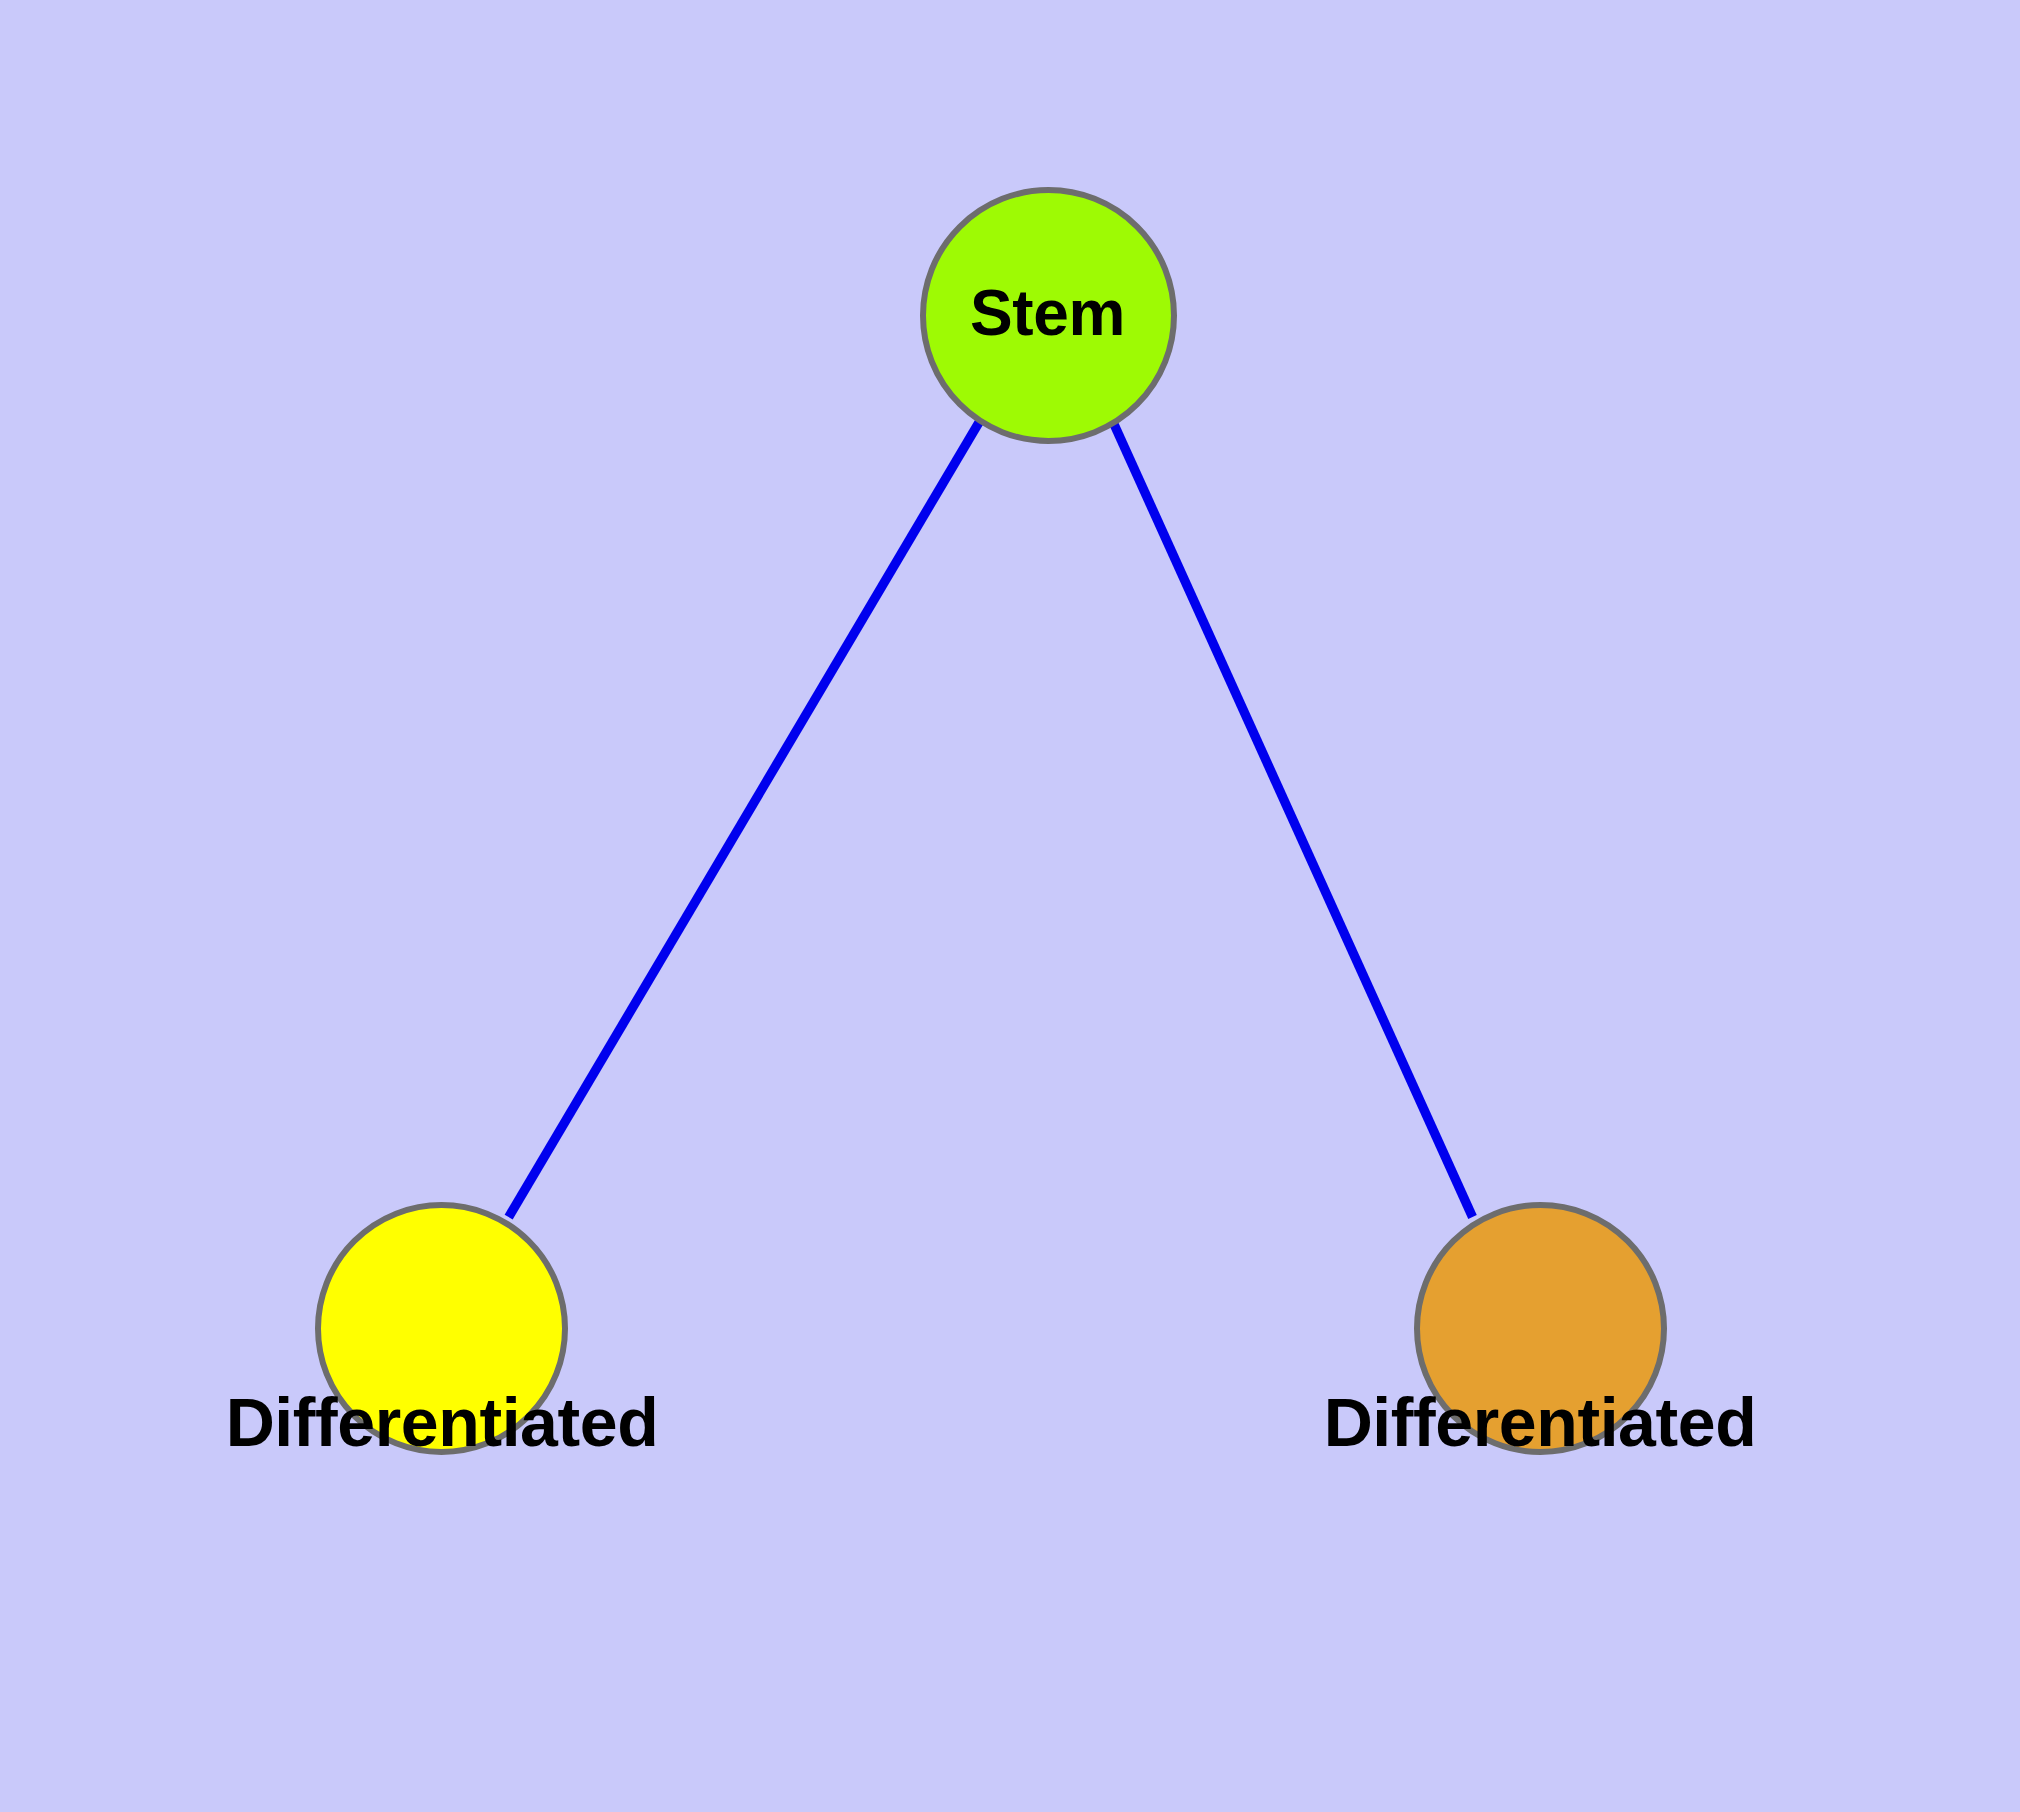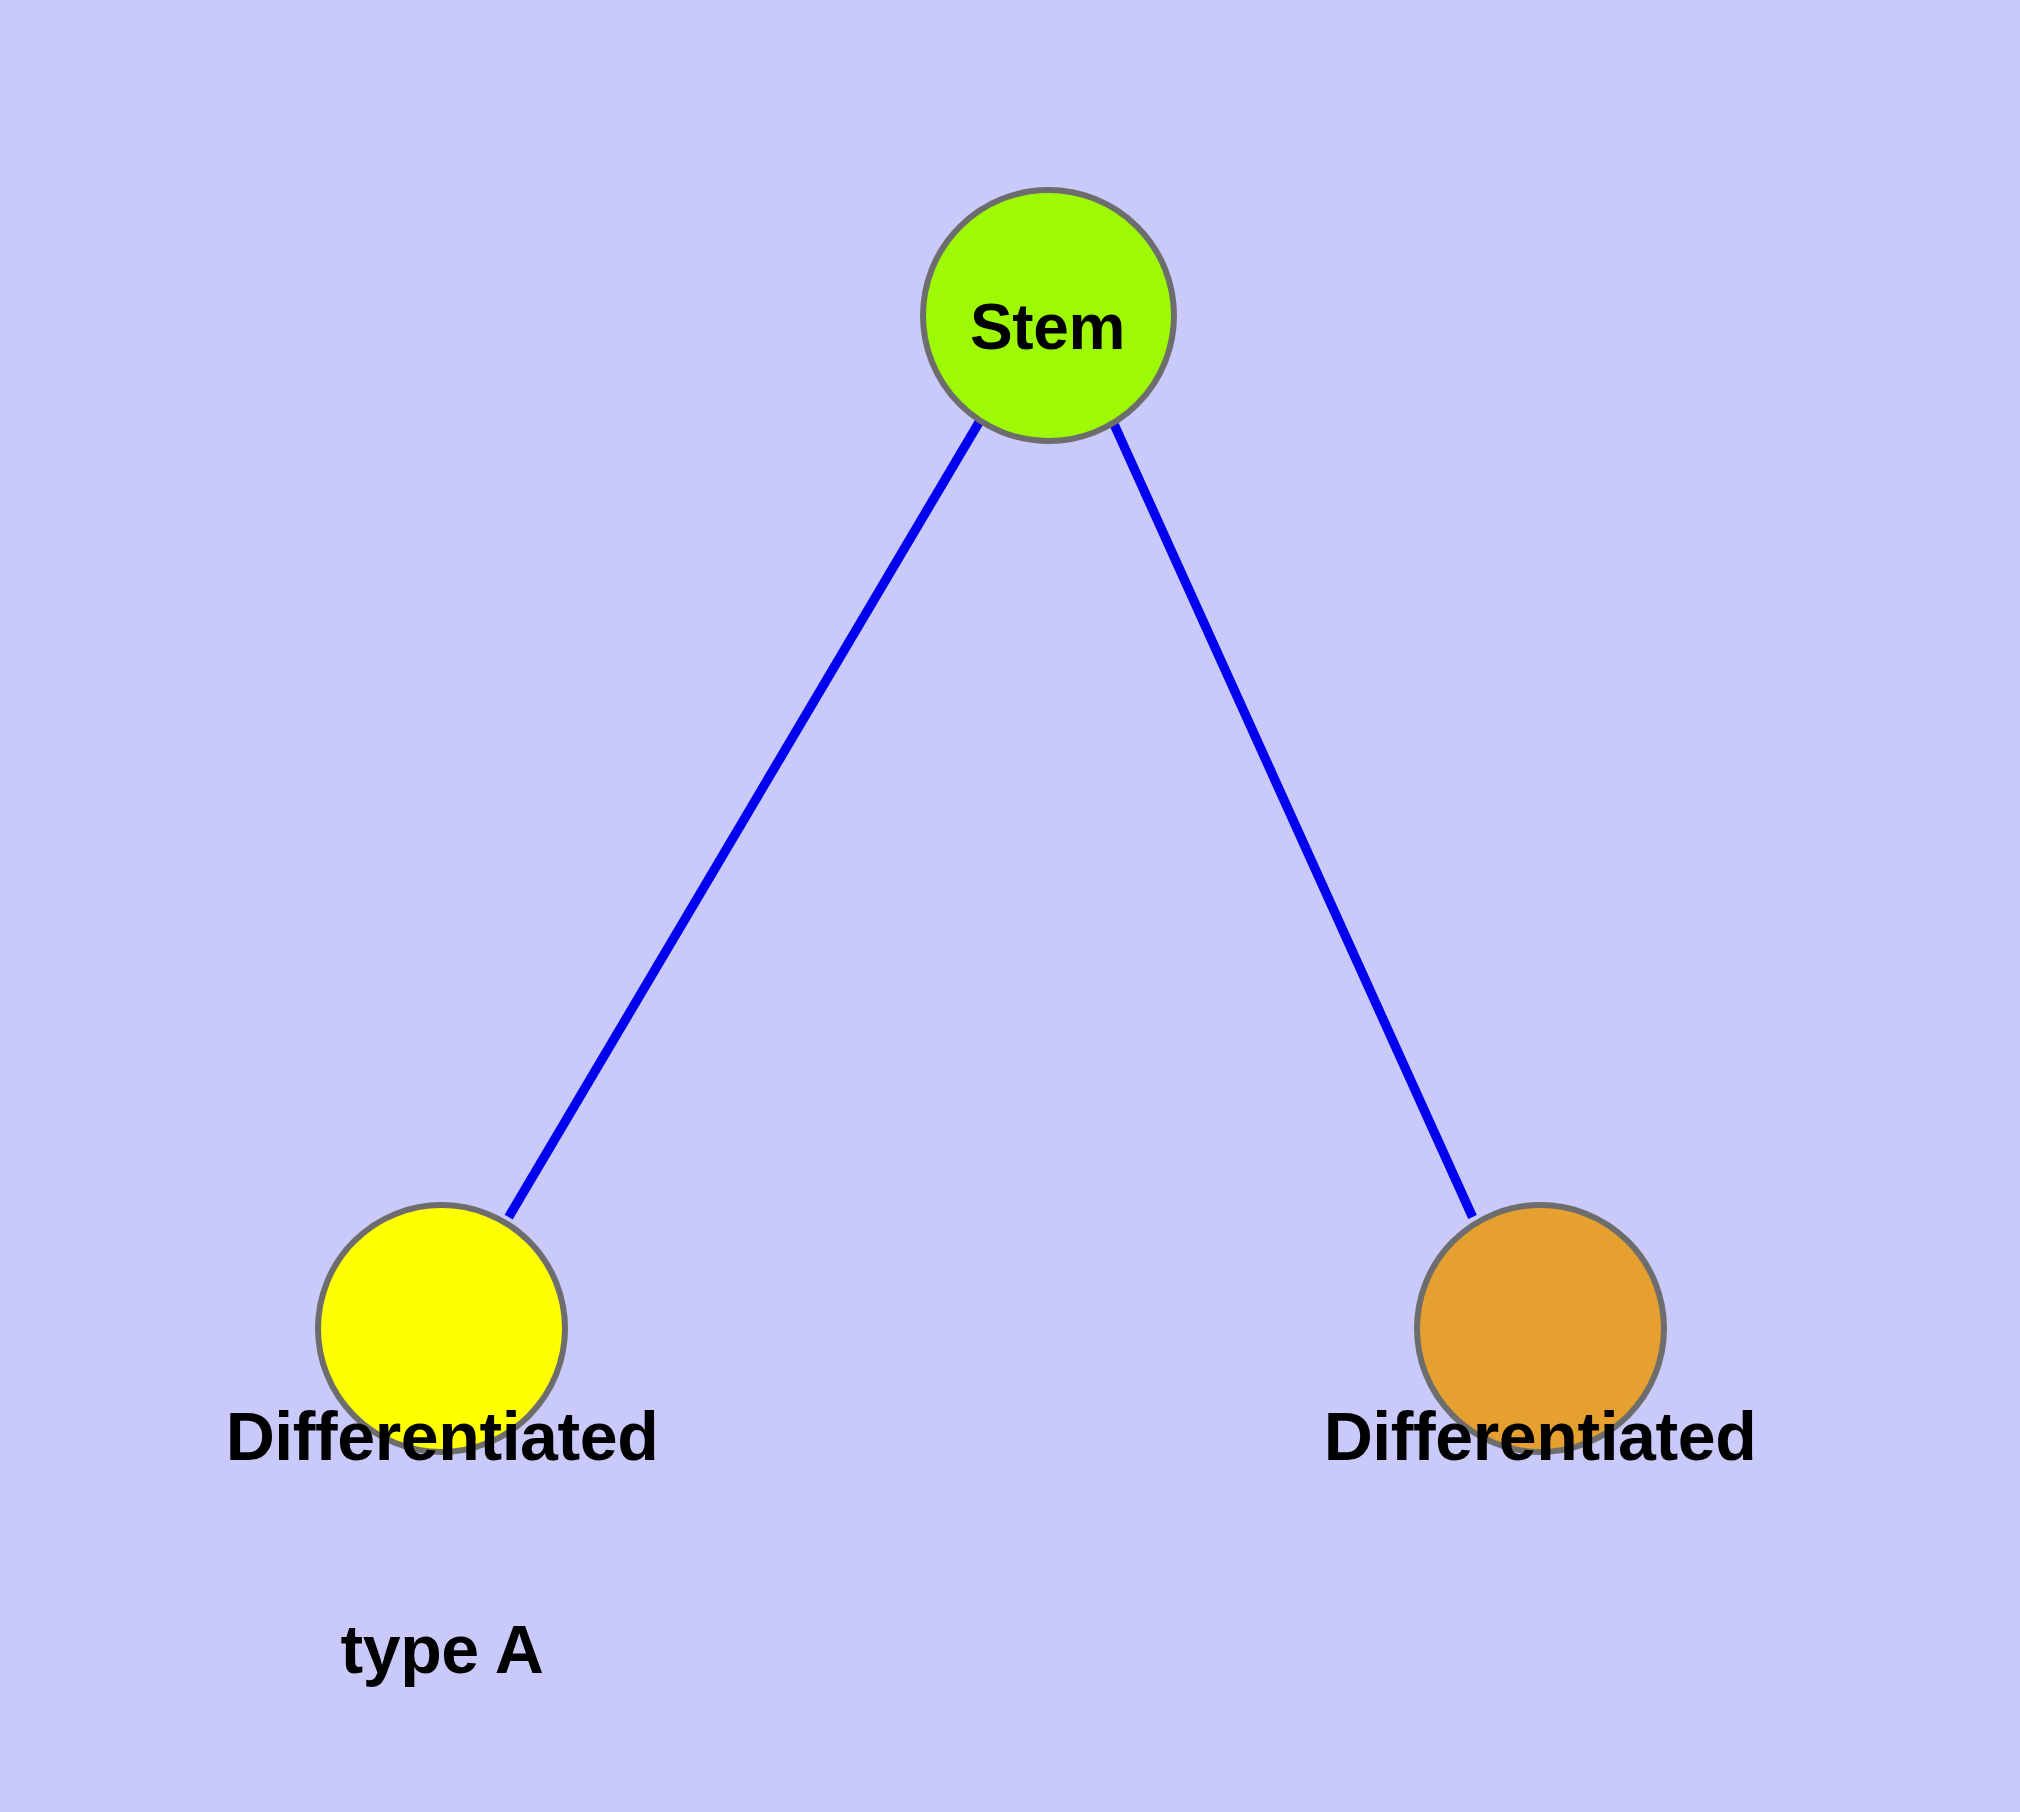--- a/index.html
+++ b/index.html
@@ -34,21 +34,20 @@
   }
   .node-label {
     position: absolute;
     text-align: center;
     font-weight: bold;
     color: #000000;
     line-height: 1.04;
     white-space: pre;
     letter-spacing: -0.4px;
     pointer-events: none;
-    margin-top: 14px;
   }
   #node-stem {
     left: 920px;
     top: 187px;
     width: 257px;
     height: 257px;
     background: #9efa04;
   }
   #label-stem {
     left: 793px;
@@ -96,21 +95,20 @@
   </svg>
 
   <div class="node" id="node-stem"></div>
   <div class="node" id="node-diff-a"></div>
   <div class="node" id="node-diff-b"></div>
 
   <div class="node-label" id="label-stem">Stem</div>
 
   <div class="node-label" id="label-diff-a">
     <div>Differentiated</div>
-    <div>type A</div>
   </div>
 
   <div class="node-label" id="label-diff-b">
     <div>Differentiated</div>
   </div>
 
 </div>
 
 
 </body></html>

